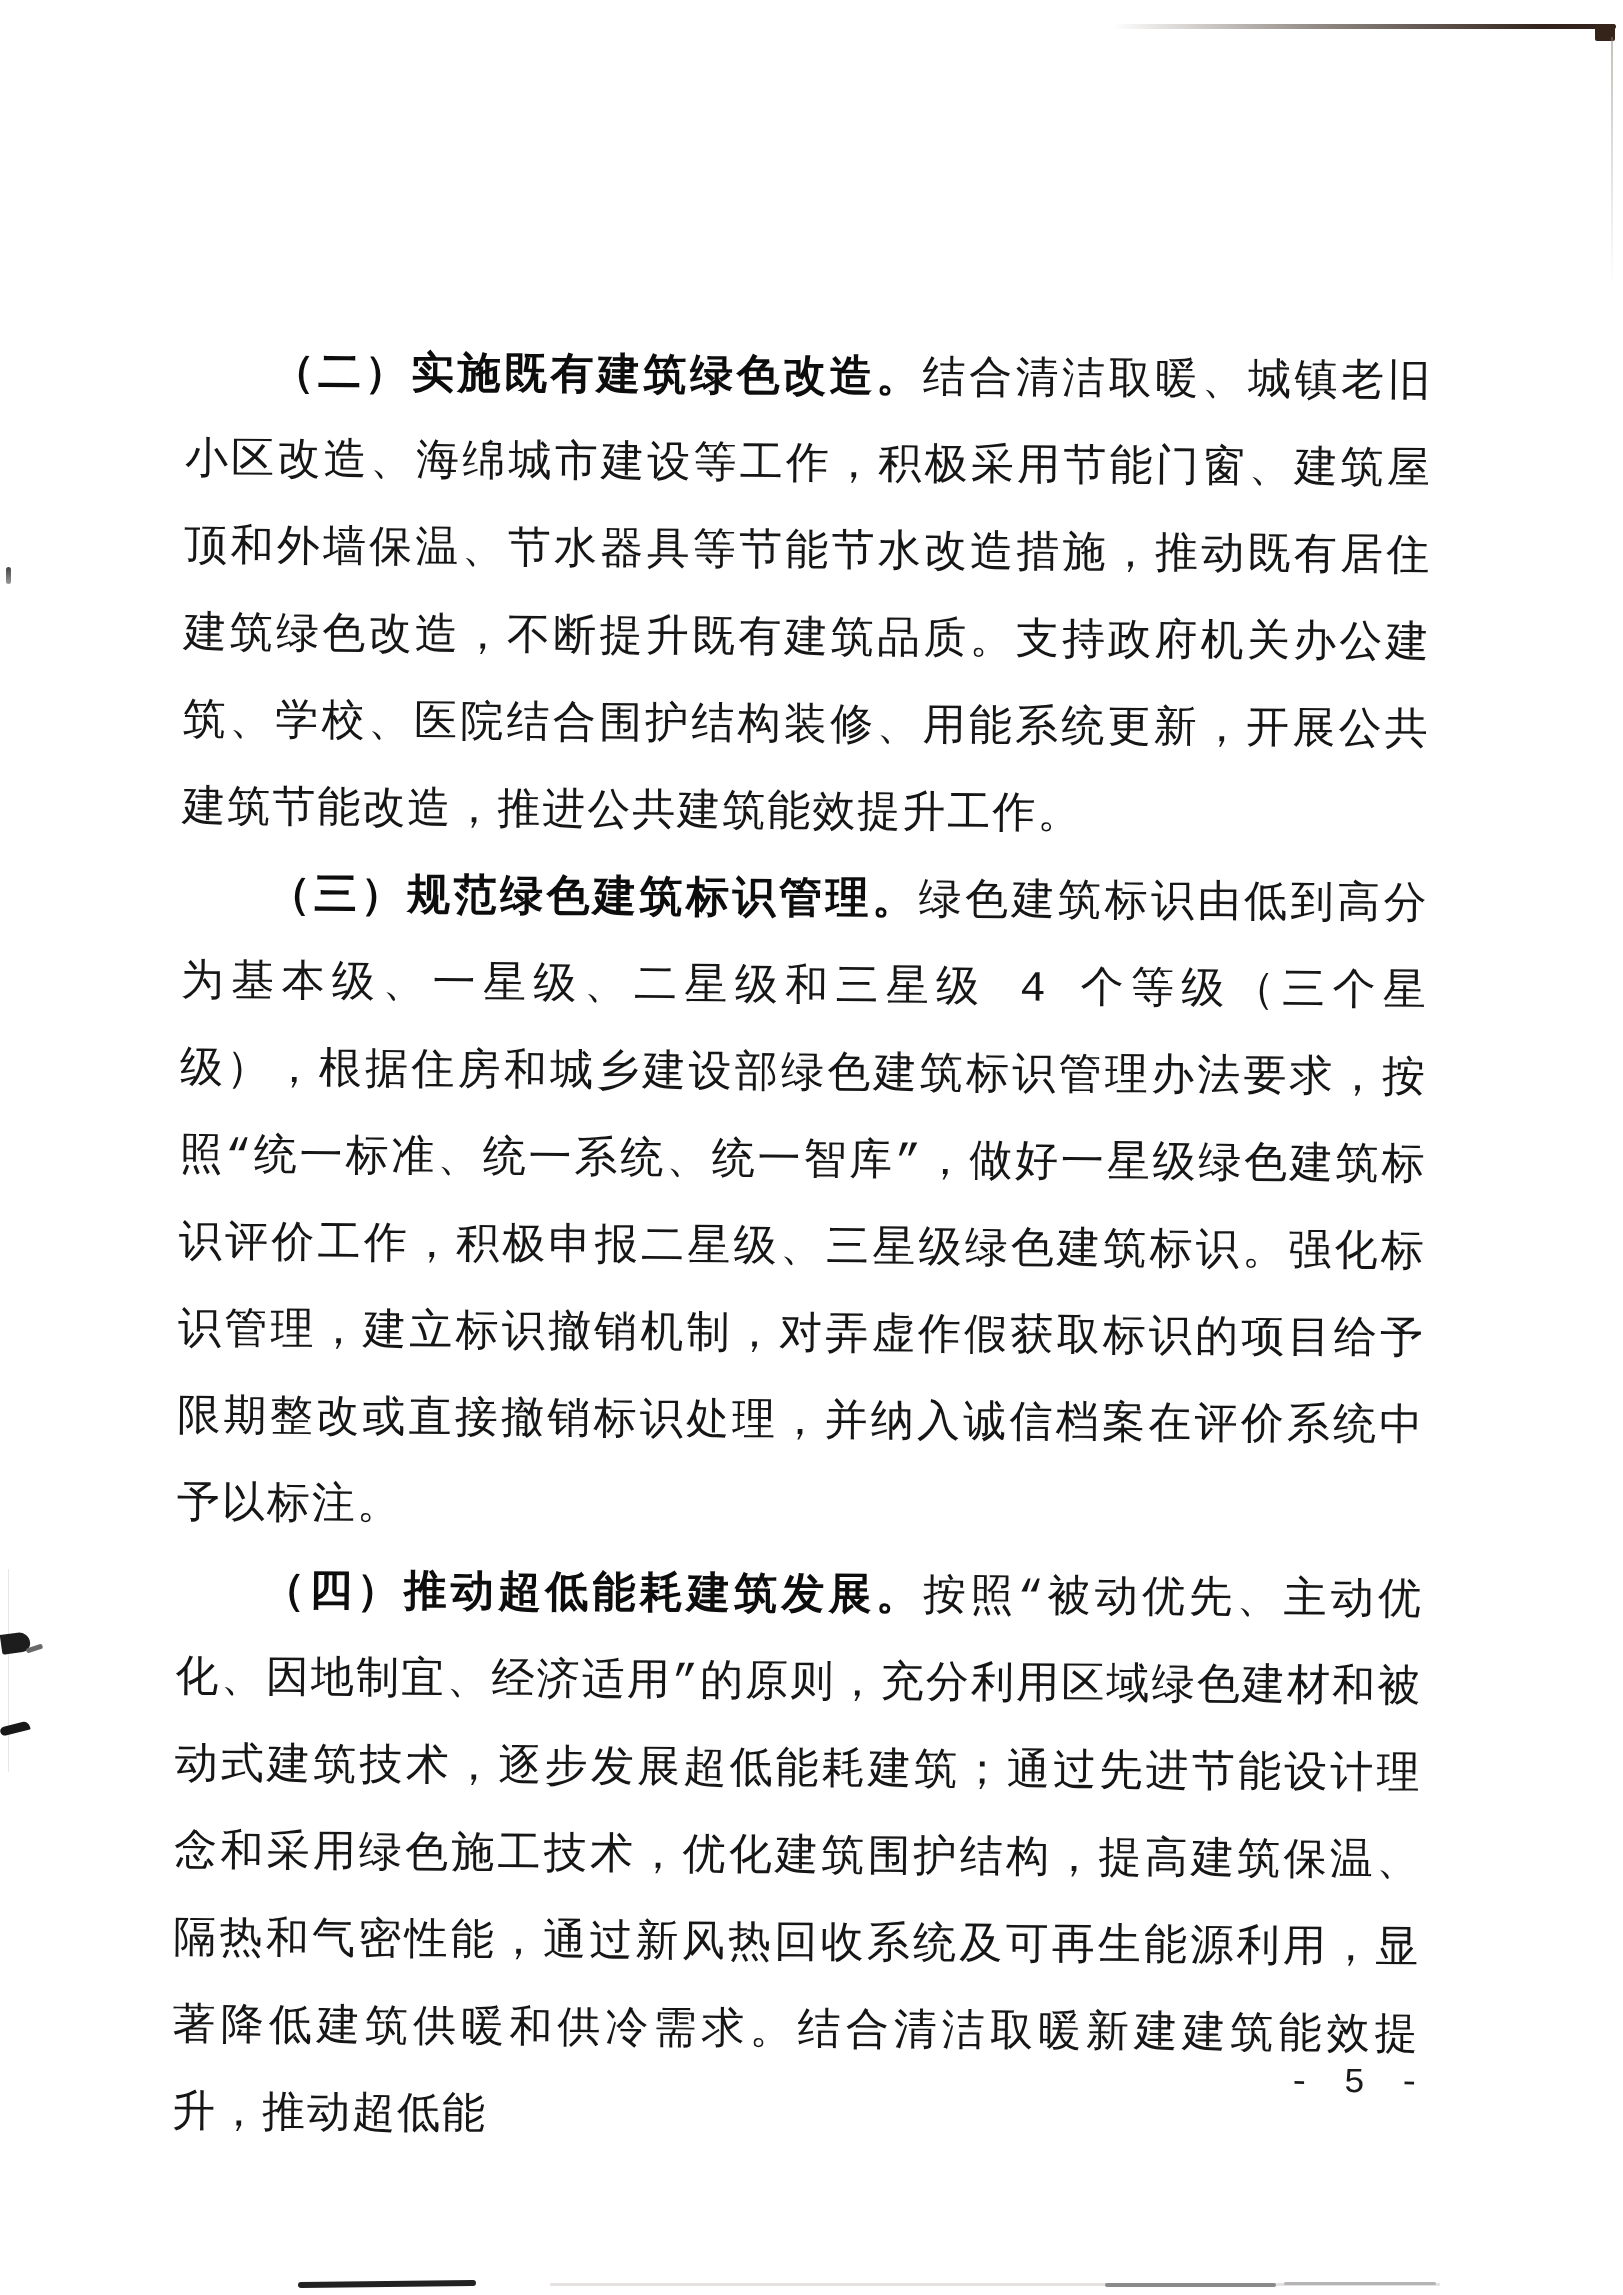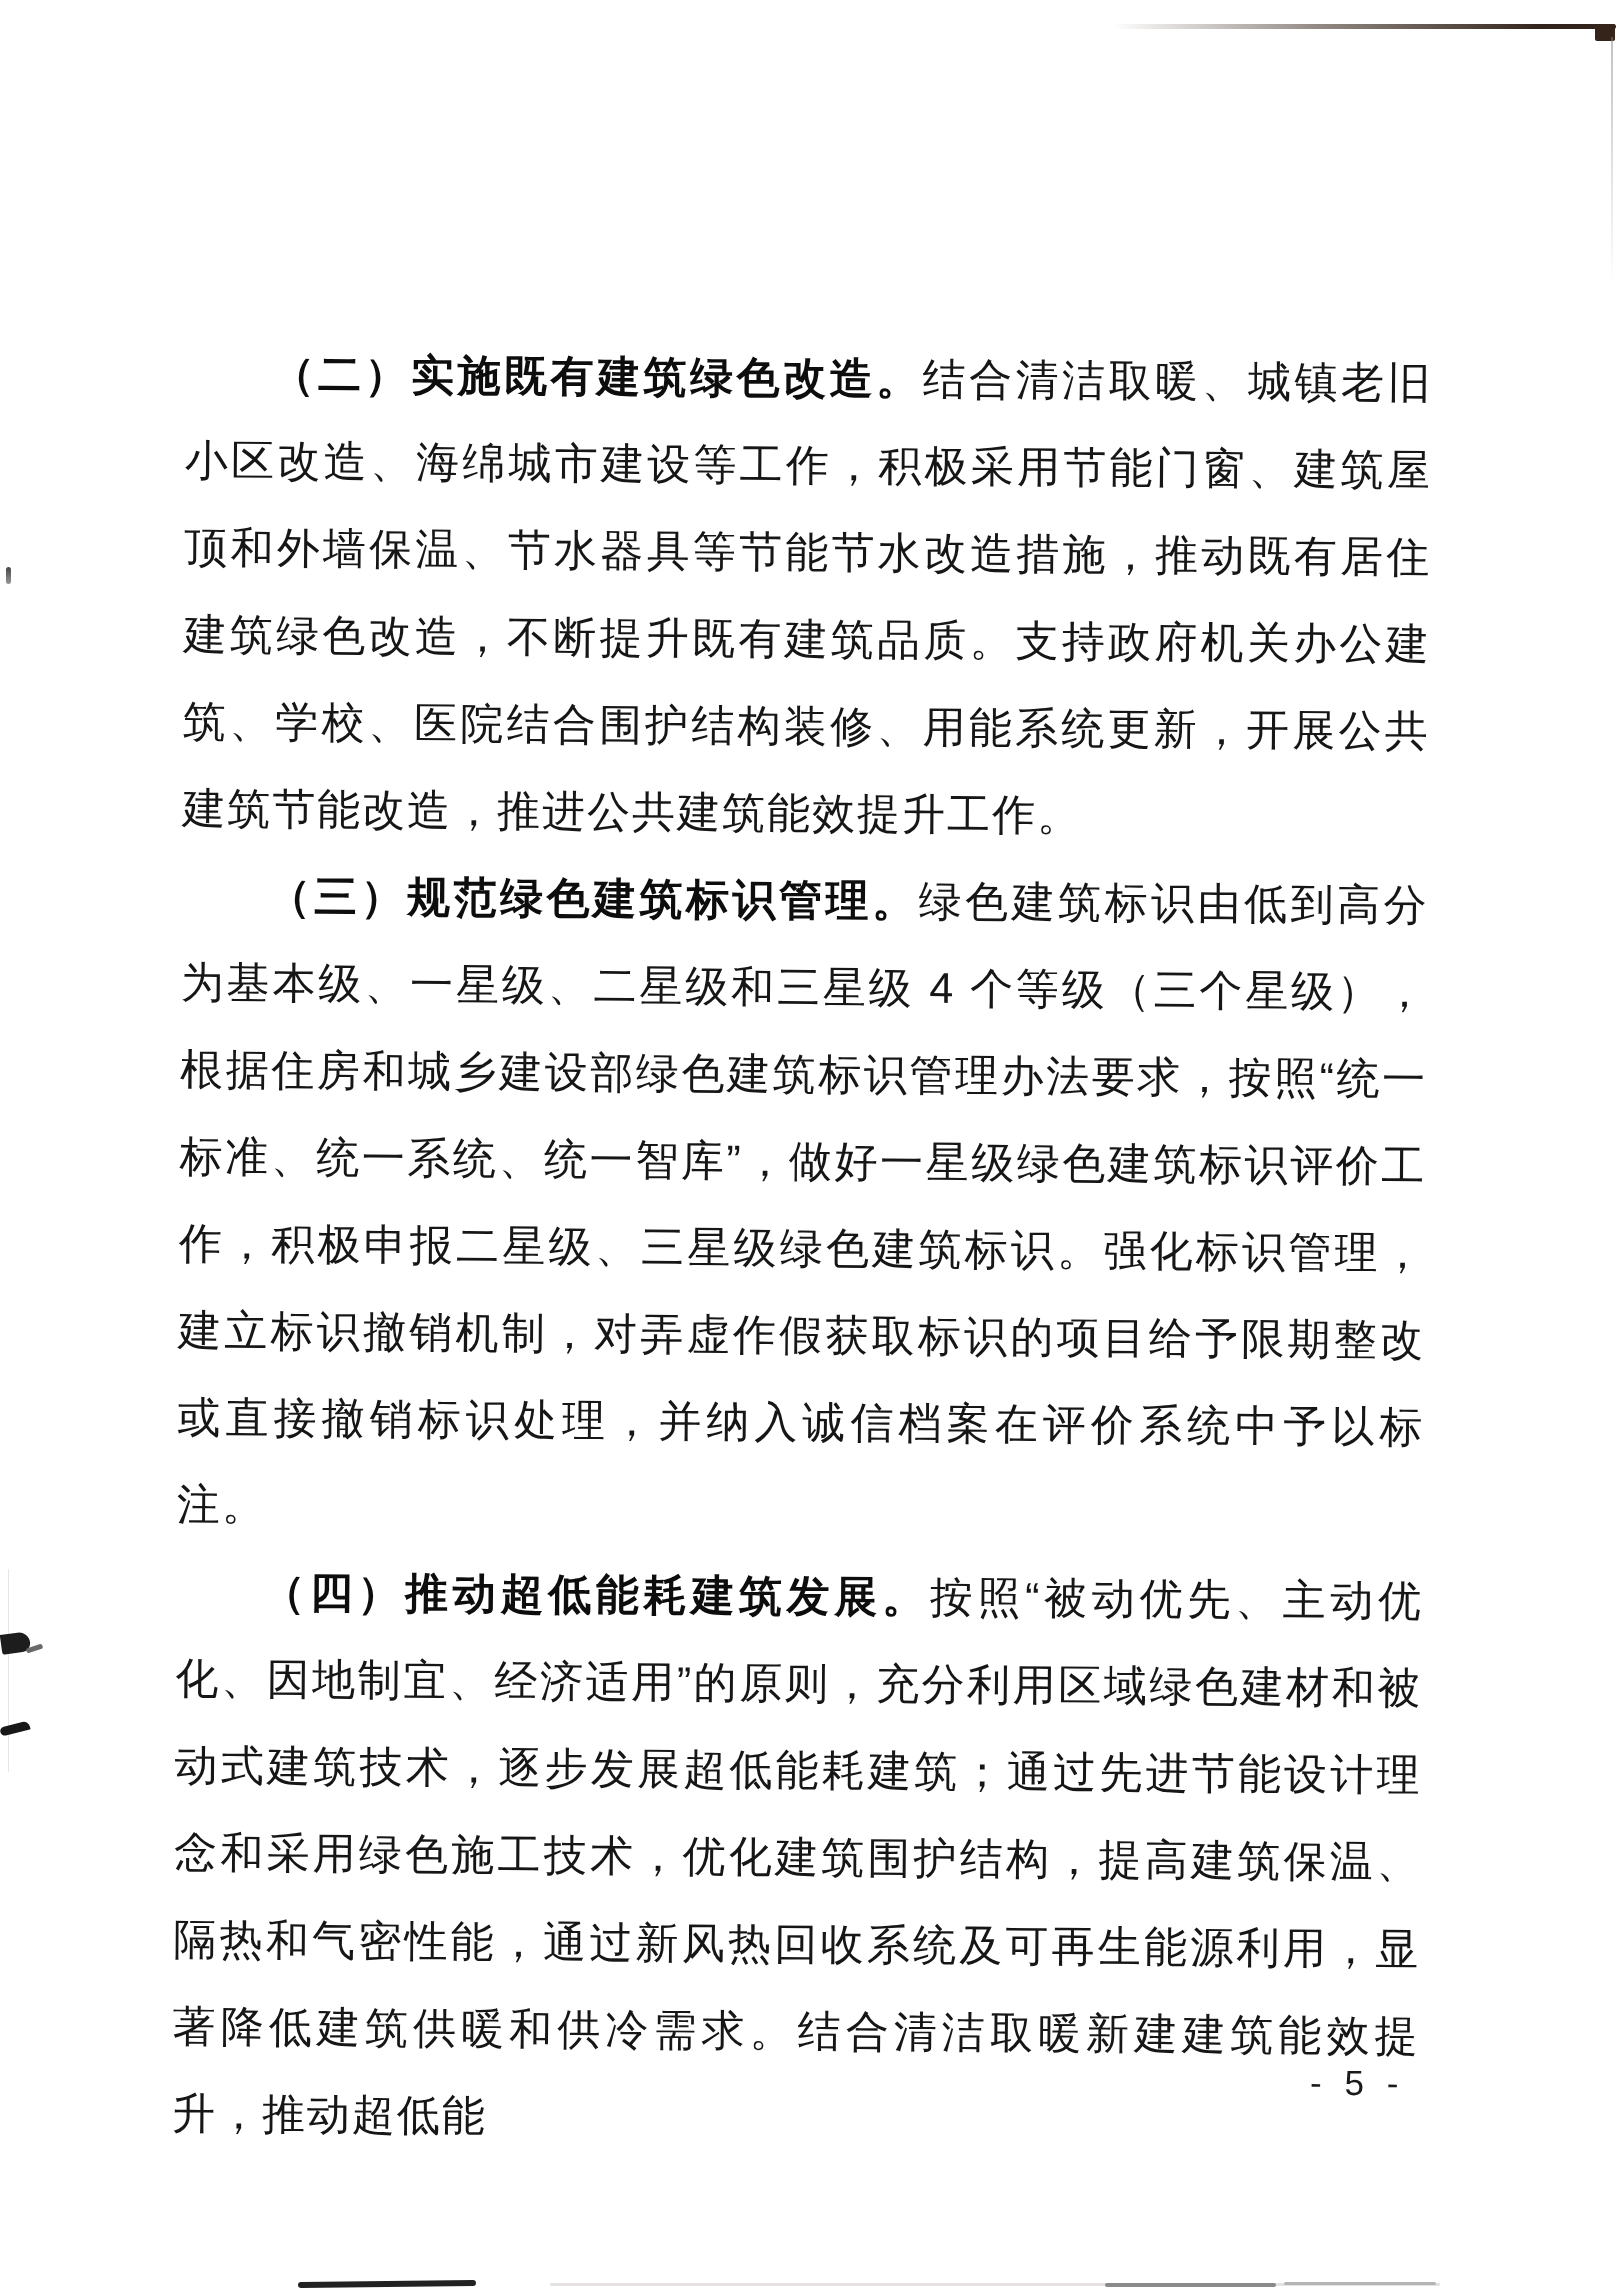--- a/index.html
+++ b/index.html
@@ -6,21 +6,21 @@
     margin: 0;
     padding: 0;
     background: #888;
   }
   .page {
     position: relative;
     width: 1623px;
     height: 2295px;
     background: #ffffff;
     overflow: hidden;
-    font-family: Liberation Sans, sans-serif;
+    font-family: Liberation Mono, monospace;
   }
   .text-block {
     position: absolute;
     left: 186px;
     top: 330px;
     width: 1247px;
     transform: rotate(0.45deg);
     transform-origin: left top;
     color: #161616;
   }

